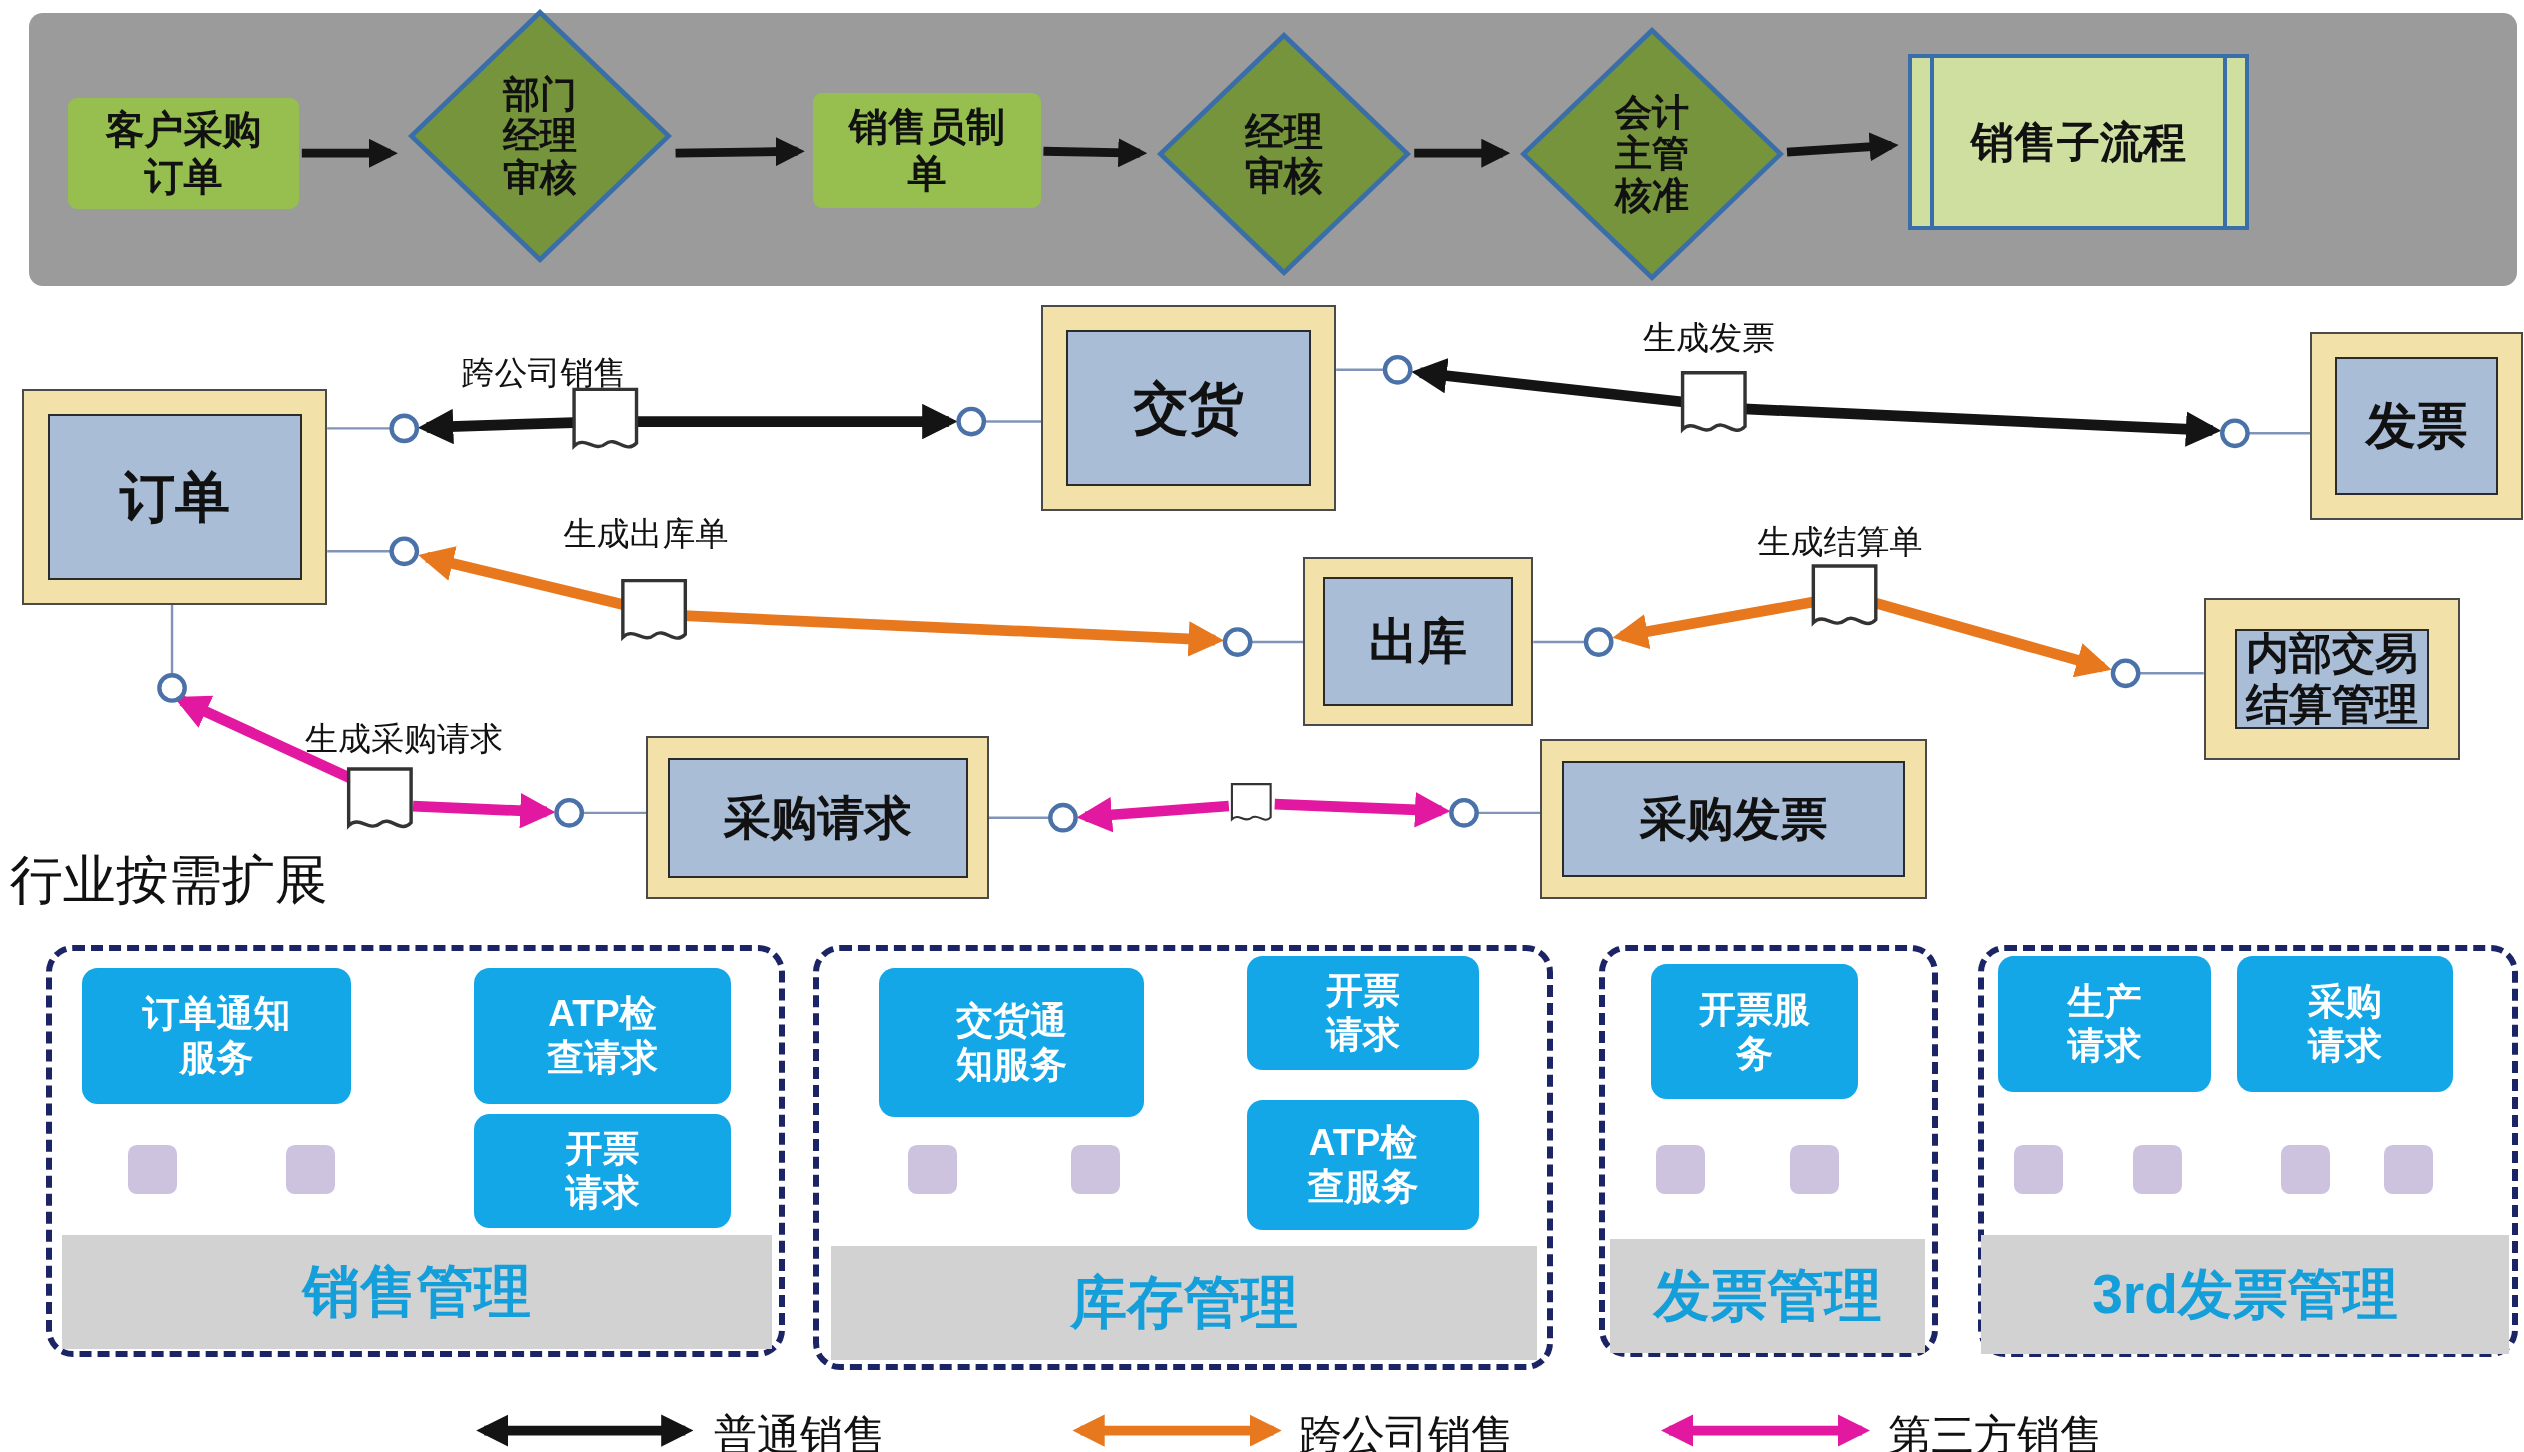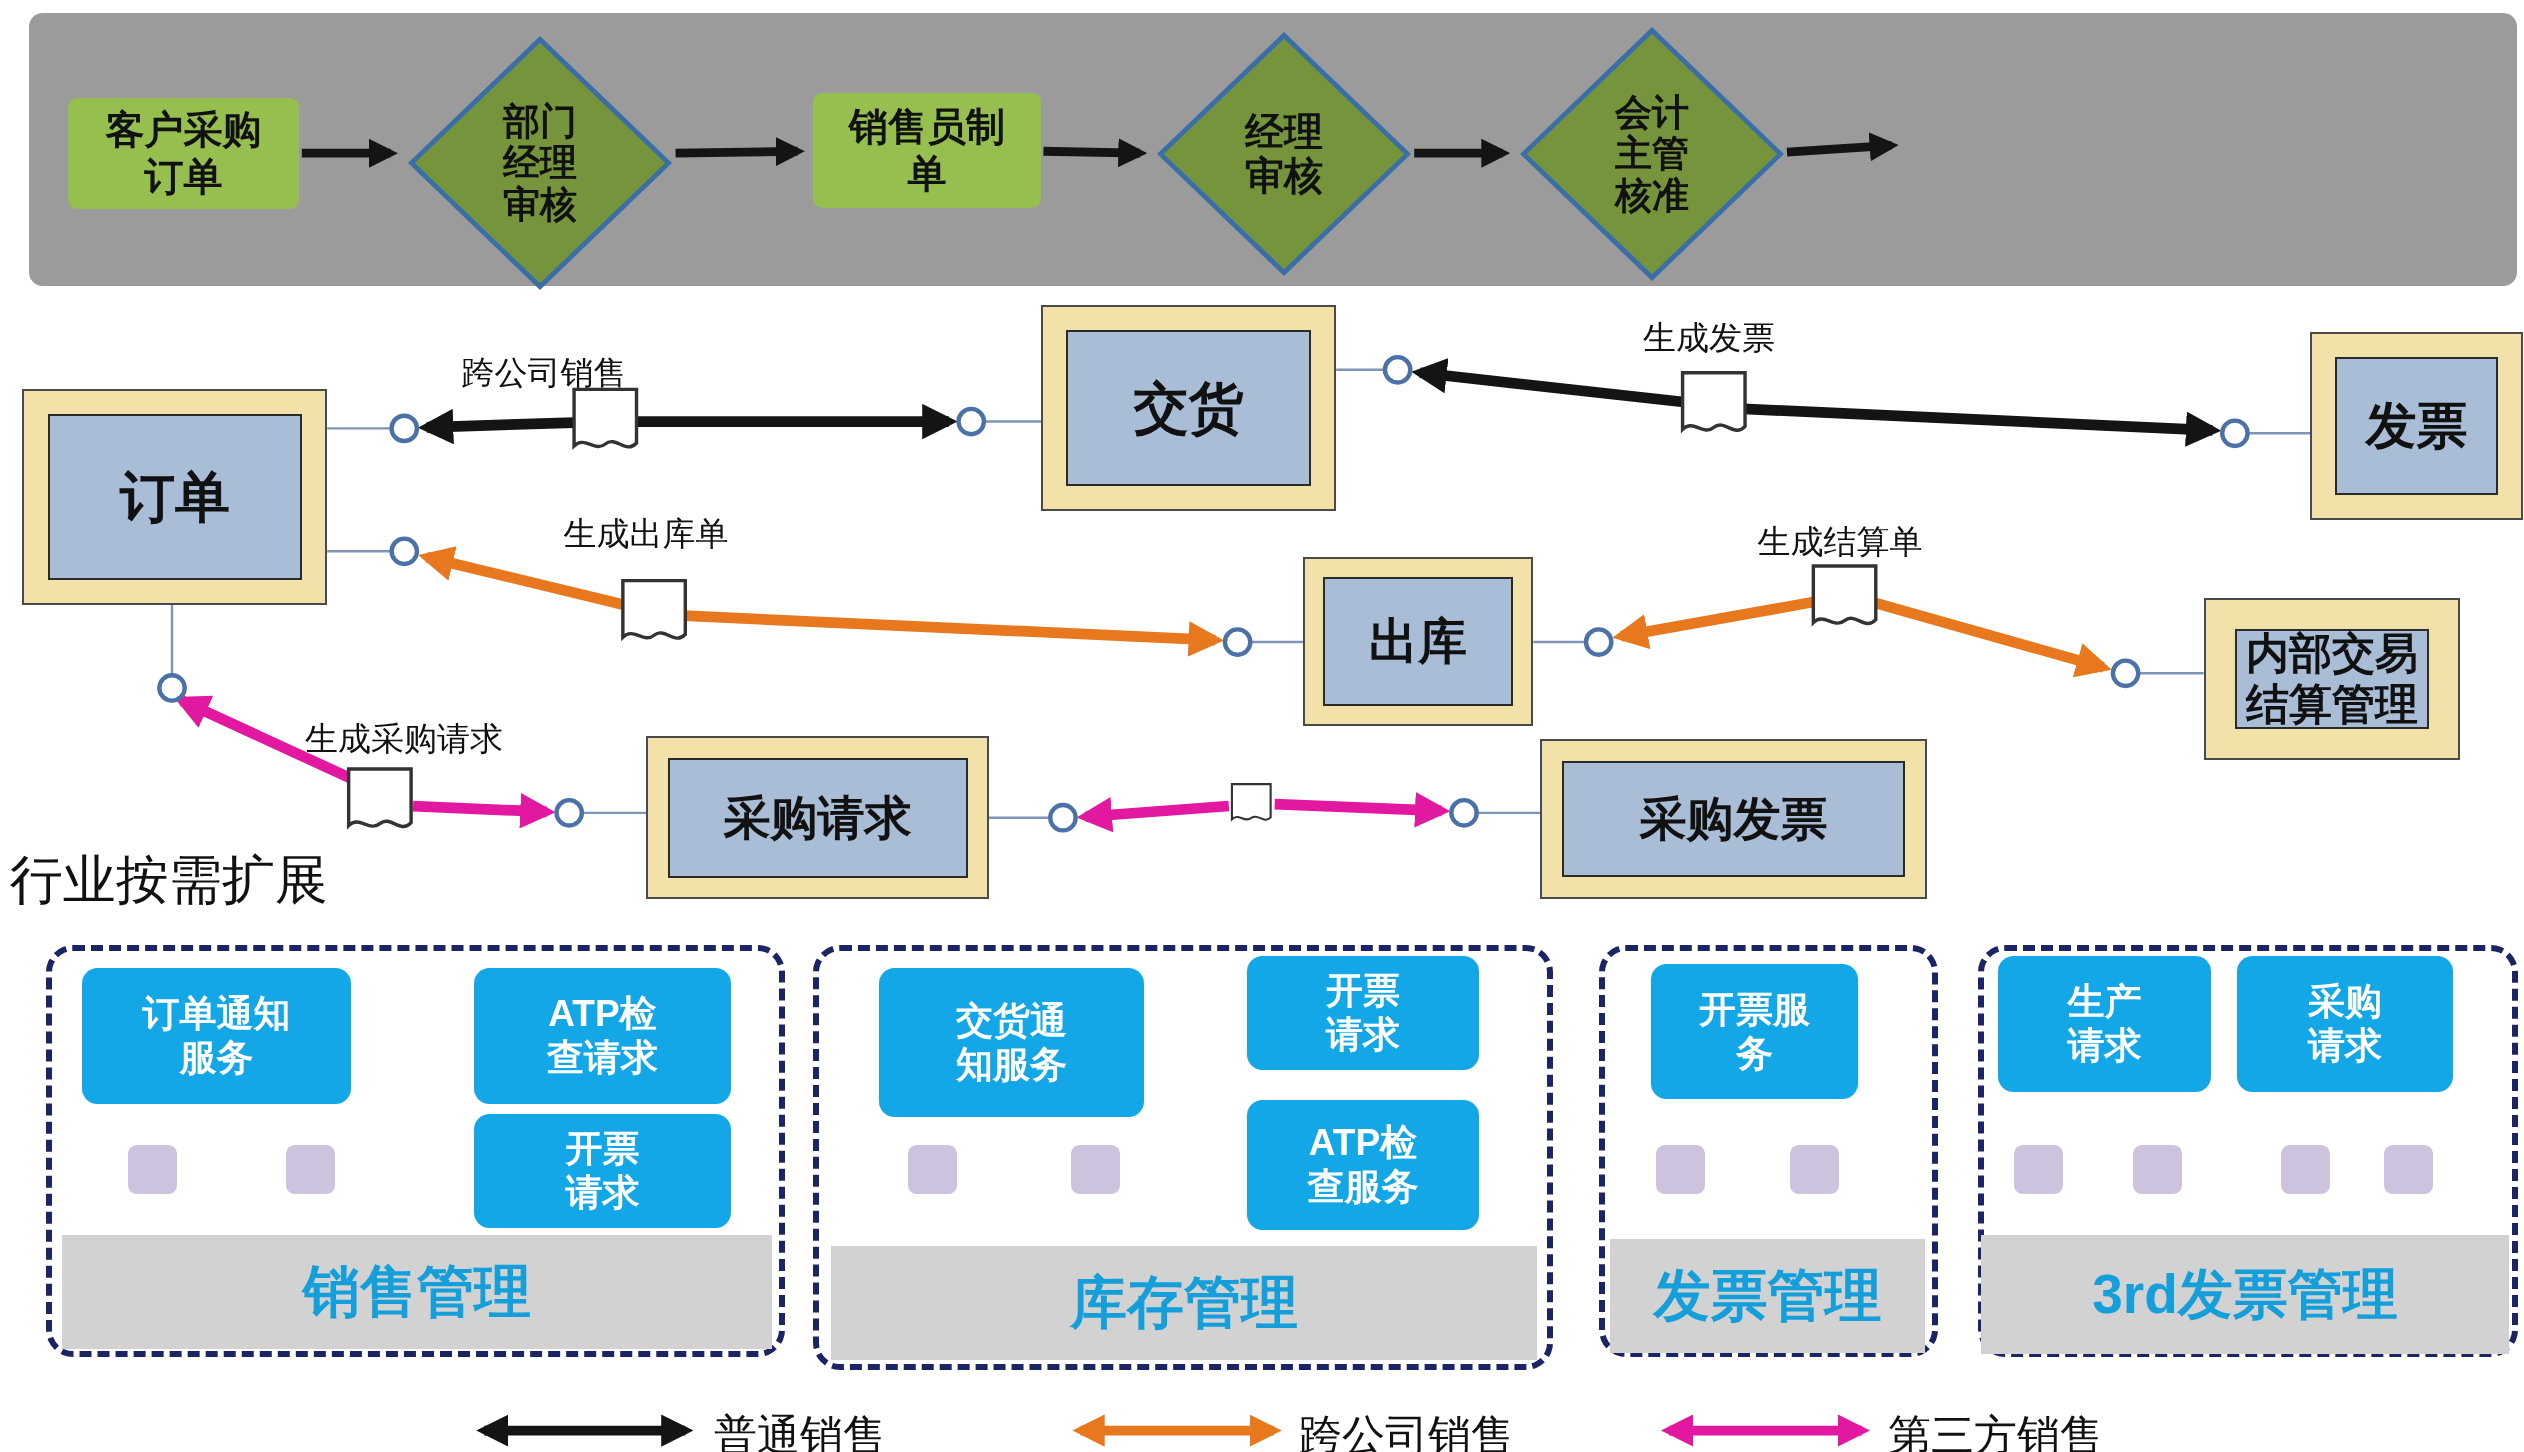--- a/index.html
+++ b/index.html
@@ -121,21 +121,21 @@
     <line x1="496" y1="1466" x2="702" y2="1466" stroke="#141414" stroke-width="10" marker-start="url(#mk-k)" marker-end="url(#mk-k)"></line>
     <line x1="1107" y1="1466" x2="1305" y2="1466" stroke="#e8781e" stroke-width="10" marker-start="url(#mk-o)" marker-end="url(#mk-o)"></line>
     <line x1="1710" y1="1466" x2="1908" y2="1466" stroke="#e318a0" stroke-width="10" marker-start="url(#mk-m)" marker-end="url(#mk-m)"></line>
   </svg>
 
   <div class="abs banner" style="left:29px;top:12.7px;width:2488px;height:273px"></div>
 
   <div class="abs task flexc" style="left:68px;top:98px;width:231px;height:111px;font-size:39px">客户采购
 订单</div>
 
-  <div class="abs diamond" style="left:408px;top:36px;width:264px;height:254px">
+  <div class="abs diamond" style="left:408px;top:9px;width:264px;height:254px">
     <div class="diamond-border"></div>
     <div class="diamond-fill"></div>
     <span class="diamond-label" style="font-size:37px">部门
 经理
 审核</span>
   </div>
 
   <div class="abs task flexc" style="left:813px;top:93px;width:228px;height:115px;font-size:39px">销售员制
 单</div>
 
@@ -147,20 +147,21 @@
   </div>
 
   <div class="abs diamond" style="left:1520px;top:27px;width:264px;height:254px">
     <div class="diamond-border"></div>
     <div class="diamond-fill"></div>
     <span class="diamond-label" style="font-size:37px">会计
 主管
 核准</span>
   </div>
 
+  <div class="abs subprocess flexc" style="left:1908px;top:54px;width:341px;height:176px;font-size:43px">销售子流程</div>
 
   <div class="abs pbox" style="left:22.4px;top:389px;width:305px;height:216px;padding:23.4px">
     <span class="pbox-inner" style="font-size:55px">订单</span>
   </div>
 
   <div class="abs pbox" style="left:1041px;top:305px;width:295px;height:206px;padding:23.4px">
     <span class="pbox-inner" style="font-size:55px">交货</span>
   </div>
 
   <div class="abs pbox" style="left:2310px;top:332px;width:213px;height:188px;padding:23.4px">

